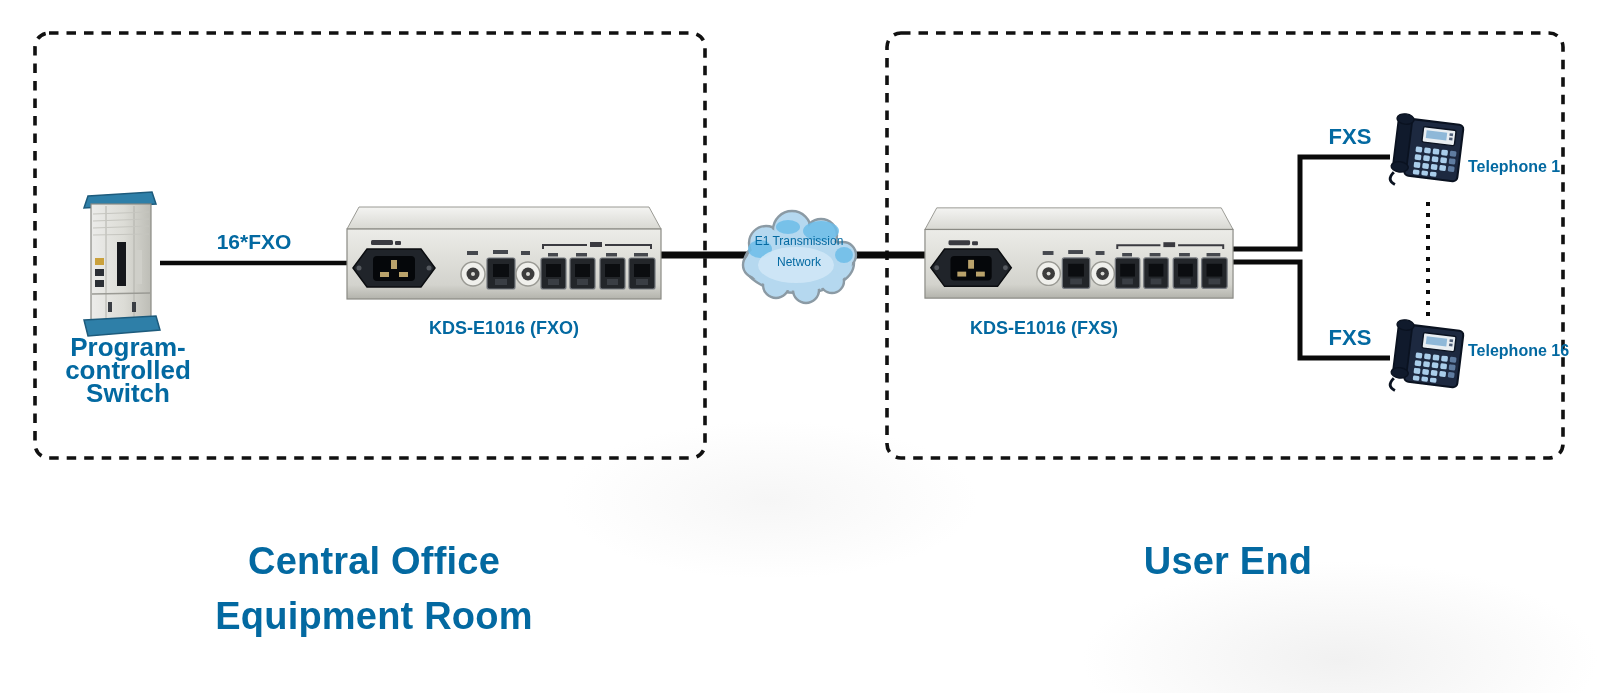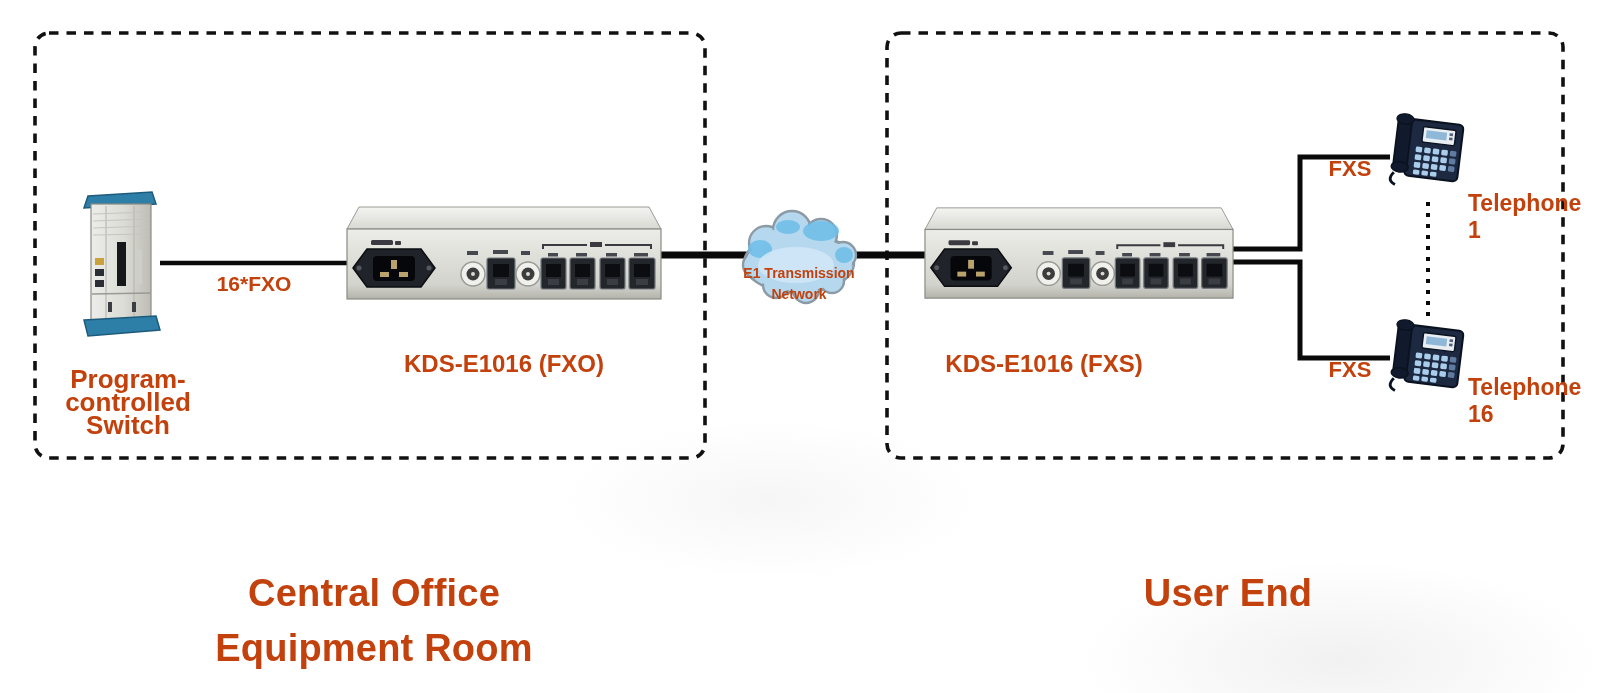--- a/index.html
+++ b/index.html
@@ -4,30 +4,30 @@
 <style>
   * { margin:0; padding:0; box-sizing:border-box; }
   html,body { background:#ffffff; }
   body { font-family:"Liberation Sans", sans-serif; color:#0a0a0a; }
   .stage { position:relative; width:1600px; height:693px; background:#ffffff; overflow:hidden; }
 
   .layer { position:absolute; left:0; top:0; }
 
   .abs { position:absolute; }
 
-  .lbl { position:absolute; color:#c2410c; text-align:center;margin-top:32px; }
+  .lbl { position:absolute; color:#0369a1; text-align:center; }
   .lbl-left { text-align:left; }
 
   .zone-caption { font-size:38px; font-weight:700; line-height:55px; letter-spacing:0.2px; }
-  .dev-caption  { font-size:24px; font-weight:600; }
+  .dev-caption  { font-size:18px; font-weight:600; }
   .link-caption { font-size:21px; font-weight:600; }
   .fxs-caption  { font-size:22px; font-weight:600; }
-  .phone-caption{ font-size:23px; font-weight:600; }
+  .phone-caption{ font-size:16px; font-weight:600; }
   .node-caption { font-size:26px; font-weight:600; line-height:23px; }
-  .cloud-caption{ font-size:14px; font-weight:700; line-height:21px; }
+  .cloud-caption{ font-size:12px; font-weight:400; line-height:21px; }
 
   .smudge { position:absolute; border-radius:50%; pointer-events:none; }
 </style>
 </head>
 <body>
 
 <div class="stage">
 
   <div class="smudge" style="left:1080px; top:560px; width:520px; height:200px; background:radial-gradient(ellipse at center, #f1f1f1 0%, rgba(255,255,255,0) 70%);"></div>
   <div class="smudge" style="left:560px; top:420px; width:420px; height:160px; background:radial-gradient(ellipse at center, #f6f6f6 0%, rgba(255,255,255,0) 70%);"></div>
@@ -289,21 +289,21 @@
       <g fill="#5f7ca0">
         <rect x="74" y="45" width="7.5" height="6.5" rx="1.6"></rect>
           <rect x="74" y="54" width="7.5" height="6.5" rx="1.6"></rect>
           <rect x="74" y="63" width="7.5" height="6.5" rx="1.6"></rect>
       </g>
     </g>
   </svg>
 
   <div class="lbl node-caption" style="left:40px; top:336px; width:176px;">Program-controlled Switch</div>
 
-  <div class="lbl link-caption" style="left:160px; top:240px; width:188px;">16*FXO</div>
+  <div class="lbl link-caption" style="left:160px; top:230px; width:188px;">16*FXO</div>
 
   <div class="lbl dev-caption" style="left:345px; top:318px; width:318px;">KDS-E1016 (FXO)</div>
 
   <div class="lbl dev-caption" style="left:888px; top:318px; width:312px;">KDS-E1016 (FXS)</div>
 
   <div class="lbl fxs-caption" style="left:1300px; top:124px; width:100px;">FXS</div>
 
   <div class="lbl fxs-caption" style="left:1300px; top:325px; width:100px;">FXS</div>
 
   <div class="lbl lbl-left phone-caption" style="left:1468px; top:158px; width:130px;">Telephone 1</div>

